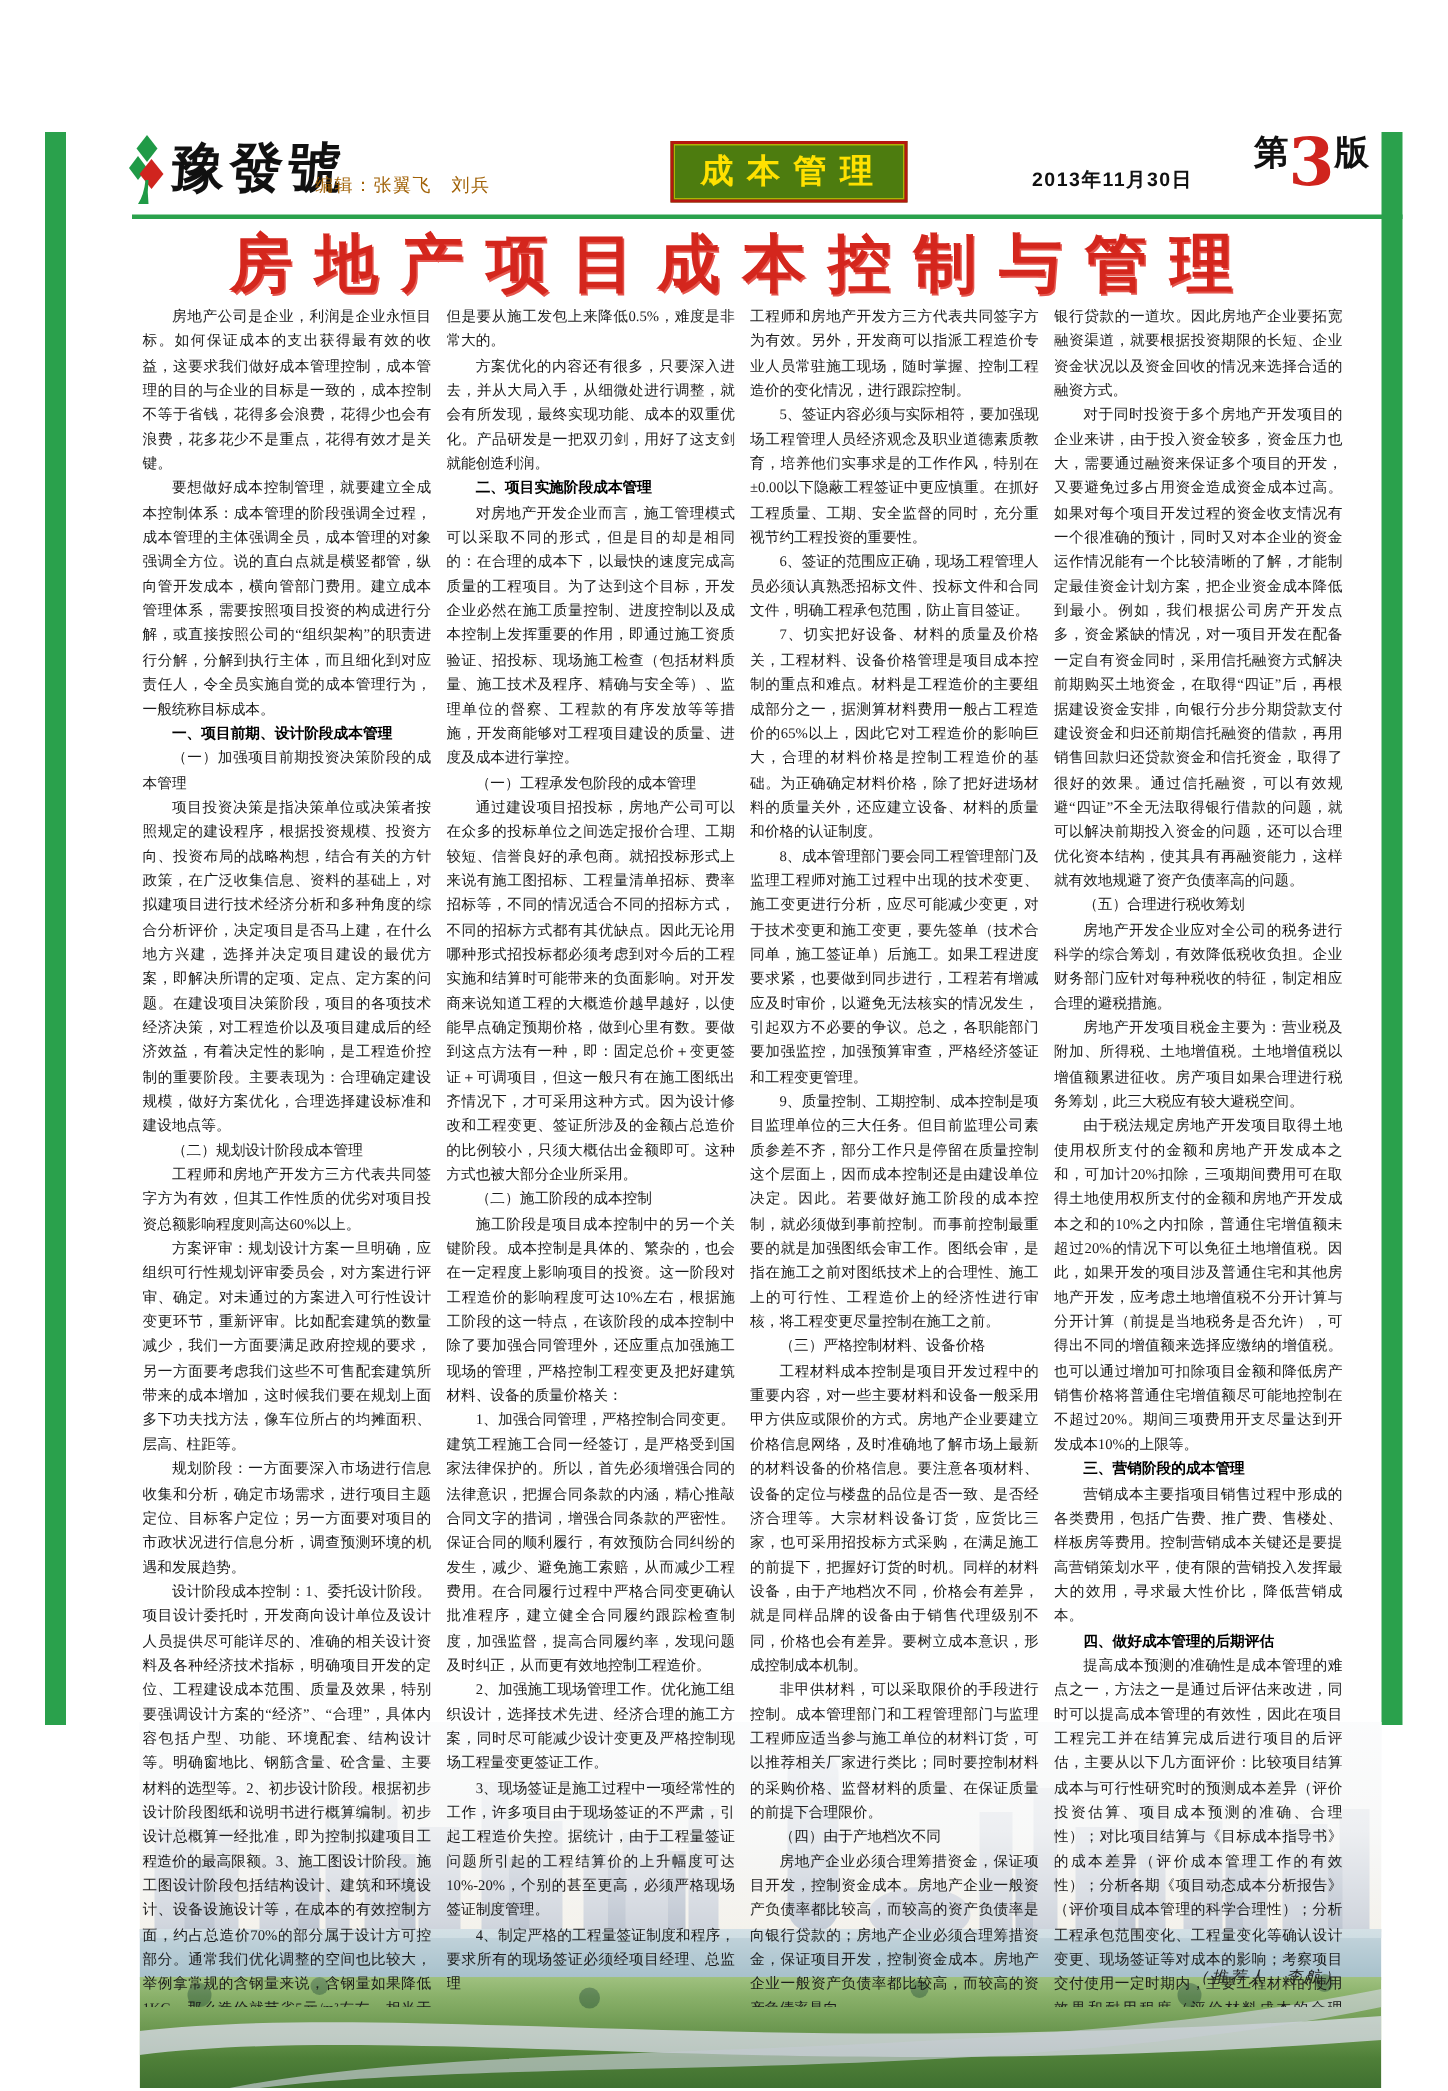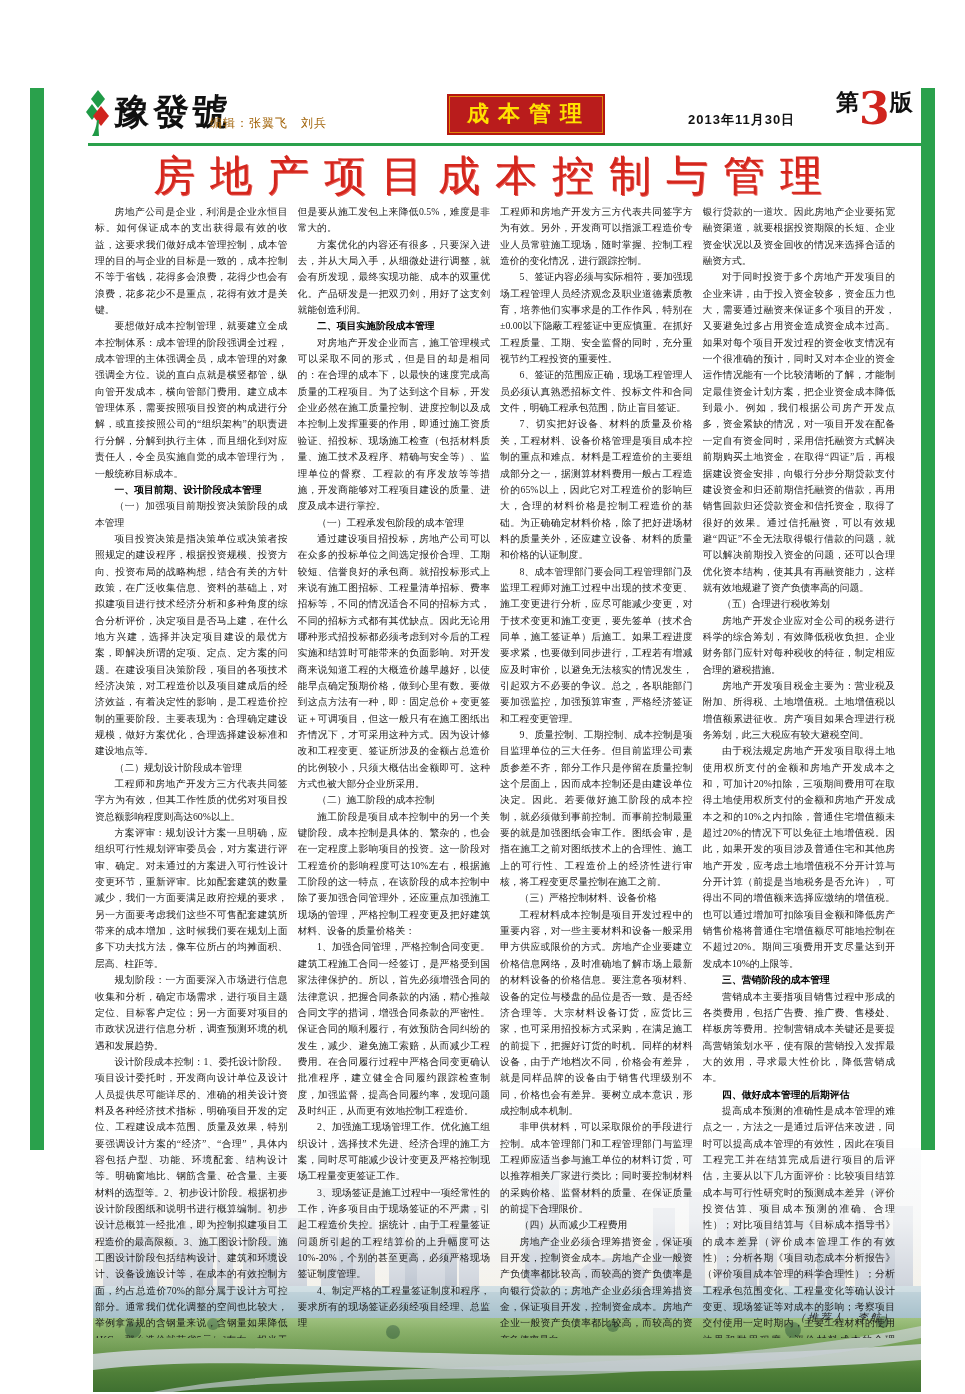--- a/index.html
+++ b/index.html
@@ -16,35 +16,35 @@
   .masthead{position:absolute;left:0;top:85px;width:965px;height:58px;z-index:3;}
   .logo-wrap{position:absolute;left:86px;top:3px;display:flex;align-items:center;}
   .logo-icon{width:24px;height:46px;margin-right:4px;}
   .logo-text{
     font-family:"DejaVu Serif","Liberation Serif",serif;font-weight:bold;
     font-size:36px;color:#111;letter-spacing:3px;transform:skewX(-4deg);
   }
   .editor{position:absolute;left:210px;top:30px;font-size:12px;color:#a16207;
     font-family:"Liberation Sans",sans-serif;letter-spacing:1px;}
   .badge{
-    position:absolute;left:447px;top:9px;background:#b91c1c;border:2px solid #b5170f;
+    position:absolute;left:447px;top:9px;background:#4d7c0f;border:2px solid #b5170f;
     color:#ffe100;font-weight:bold;font-size:22px;letter-spacing:9px;
     padding:3px 12px 4px 18px;font-family:"Liberation Serif",serif;
     box-shadow:inset 0 0 0 1px rgba(255,225,0,.55);
   }
   .date{position:absolute;left:688px;top:26px;font-size:13px;font-weight:bold;color:#111;
     font-family:"Liberation Sans",sans-serif;letter-spacing:1px;}
   .pageno{position:absolute;left:836px;top:-2px;color:#111;white-space:nowrap;text-align:center;}
   .pageno .zh{font-size:23px;font-weight:bold;vertical-align:14px;}
   .pageno .num{font-size:44px;font-weight:bold;color:#d0241e;font-family:"DejaVu Serif",serif;}
   
   .main-title{
     position:absolute;left:95px;top:148px;width:800px;z-index:3;
     text-align:center;font-family:"Liberation Sans","DejaVu Sans",sans-serif;
-    font-weight:normal;font-size:42px;color:#d4261d;letter-spacing:15px;
+    font-weight:bold;font-size:42px;color:#d4261d;letter-spacing:15px;
     text-shadow:1px 1px 0 #e5554d;white-space:nowrap;
   }
   
   .cols{
     position:absolute;left:95px;top:204px;width:800px;height:1134px;
     display:flex;gap:10px;z-index:4;
   }
   .col{
     flex:1 1 0;overflow:hidden;height:1134px;
     font-size:9.8px;line-height:16.35px;color:#1b1b1b;text-align:justify;
@@ -121,21 +121,21 @@
     <div class="col">
       <p class="cont">工程师和房地产开发方三方代表共同签字方为有效。另外，开发商可以指派工程造价专业人员常驻施工现场，随时掌握、控制工程造价的变化情况，进行跟踪控制。</p>
       <p class="">5、签证内容必须与实际相符，要加强现场工程管理人员经济观念及职业道德素质教育，培养他们实事求是的工作作风，特别在±0.00以下隐蔽工程签证中更应慎重。在抓好工程质量、工期、安全监督的同时，充分重视节约工程投资的重要性。</p>
       <p class="">6、签证的范围应正确，现场工程管理人员必须认真熟悉招标文件、投标文件和合同文件，明确工程承包范围，防止盲目签证。</p>
       <p class="">7、切实把好设备、材料的质量及价格关，工程材料、设备价格管理是项目成本控制的重点和难点。材料是工程造价的主要组成部分之一，据测算材料费用一般占工程造价的65%以上，因此它对工程造价的影响巨大，合理的材料价格是控制工程造价的基础。为正确确定材料价格，除了把好进场材料的质量关外，还应建立设备、材料的质量和价格的认证制度。</p>
       <p class="">8、成本管理部门要会同工程管理部门及监理工程师对施工过程中出现的技术变更、施工变更进行分析，应尽可能减少变更，对于技术变更和施工变更，要先签单（技术合同单，施工签证单）后施工。如果工程进度要求紧，也要做到同步进行，工程若有增减应及时审价，以避免无法核实的情况发生，引起双方不必要的争议。总之，各职能部门要加强监控，加强预算审查，严格经济签证和工程变更管理。</p>
       <p class="">9、质量控制、工期控制、成本控制是项目监理单位的三大任务。但目前监理公司素质参差不齐，部分工作只是停留在质量控制这个层面上，因而成本控制还是由建设单位决定。因此。若要做好施工阶段的成本控制，就必须做到事前控制。而事前控制最重要的就是加强图纸会审工作。图纸会审，是指在施工之前对图纸技术上的合理性、施工上的可行性、工程造价上的经济性进行审核，将工程变更尽量控制在施工之前。</p>
       <p class="">（三）严格控制材料、设备价格</p>
       <p class="">工程材料成本控制是项目开发过程中的重要内容，对一些主要材料和设备一般采用甲方供应或限价的方式。房地产企业要建立价格信息网络，及时准确地了解市场上最新的材料设备的价格信息。要注意各项材料、设备的定位与楼盘的品位是否一致、是否经济合理等。大宗材料设备订货，应货比三家，也可采用招投标方式采购，在满足施工的前提下，把握好订货的时机。同样的材料设备，由于产地档次不同，价格会有差异，就是同样品牌的设备由于销售代理级别不同，价格也会有差异。要树立成本意识，形成控制成本机制。</p>
       <p class="">非甲供材料，可以采取限价的手段进行控制。成本管理部门和工程管理部门与监理工程师应适当参与施工单位的材料订货，可以推荐相关厂家进行类比；同时要控制材料的采购价格、监督材料的质量、在保证质量的前提下合理限价。</p>
-      <p class="">（四）从而减少工程费用</p>
+      <p class="">（四）由于产地档次不同</p>
       <p class="">房地产企业必须合理筹措资金，保证项目开发，控制资金成本。房地产企业一般资产负债率都比较高，而较高的资产负债率是向银行贷款的；房地产企业必须合理筹措资金，保证项目开发，控制资金成本。房地产企业一般资产负债率都比较高，而较高的资产负债率是向</p>
     </div>
     <div class="col">
       <p class="cont">银行贷款的一道坎。因此房地产企业要拓宽融资渠道，就要根据投资期限的长短、企业资金状况以及资金回收的情况来选择合适的融资方式。</p>
       <p class="">对于同时投资于多个房地产开发项目的企业来讲，由于投入资金较多，资金压力也大，需要通过融资来保证多个项目的开发，又要避免过多占用资金造成资金成本过高。如果对每个项目开发过程的资金收支情况有一个很准确的预计，同时又对本企业的资金运作情况能有一个比较清晰的了解，才能制定最佳资金计划方案，把企业资金成本降低到最小。例如，我们根据公司房产开发点多，资金紧缺的情况，对一项目开发在配备一定自有资金同时，采用信托融资方式解决前期购买土地资金，在取得“四证”后，再根据建设资金安排，向银行分步分期贷款支付建设资金和归还前期信托融资的借款，再用销售回款归还贷款资金和信托资金，取得了很好的效果。通过信托融资，可以有效规避“四证”不全无法取得银行借款的问题，就可以解决前期投入资金的问题，还可以合理优化资本结构，使其具有再融资能力，这样就有效地规避了资产负债率高的问题。</p>
       <p class="">（五）合理进行税收筹划</p>
       <p class="">房地产开发企业应对全公司的税务进行科学的综合筹划，有效降低税收负担。企业财务部门应针对每种税收的特征，制定相应合理的避税措施。</p>
       <p class="">房地产开发项目税金主要为：营业税及附加、所得税、土地增值税。土地增值税以增值额累进征收。房产项目如果合理进行税务筹划，此三大税应有较大避税空间。</p>
       <p class="">由于税法规定房地产开发项目取得土地使用权所支付的金额和房地产开发成本之和，可加计20%扣除，三项期间费用可在取得土地使用权所支付的金额和房地产开发成本之和的10%之内扣除，普通住宅增值额未超过20%的情况下可以免征土地增值税。因此，如果开发的项目涉及普通住宅和其他房地产开发，应考虑土地增值税不分开计算与分开计算（前提是当地税务是否允许），可得出不同的增值额来选择应缴纳的增值税。也可以通过增加可扣除项目金额和降低房产销售价格将普通住宅增值额尽可能地控制在不超过20%。期间三项费用开支尽量达到开发成本10%的上限等。</p>
       <p class="h">三、营销阶段的成本管理</p>

